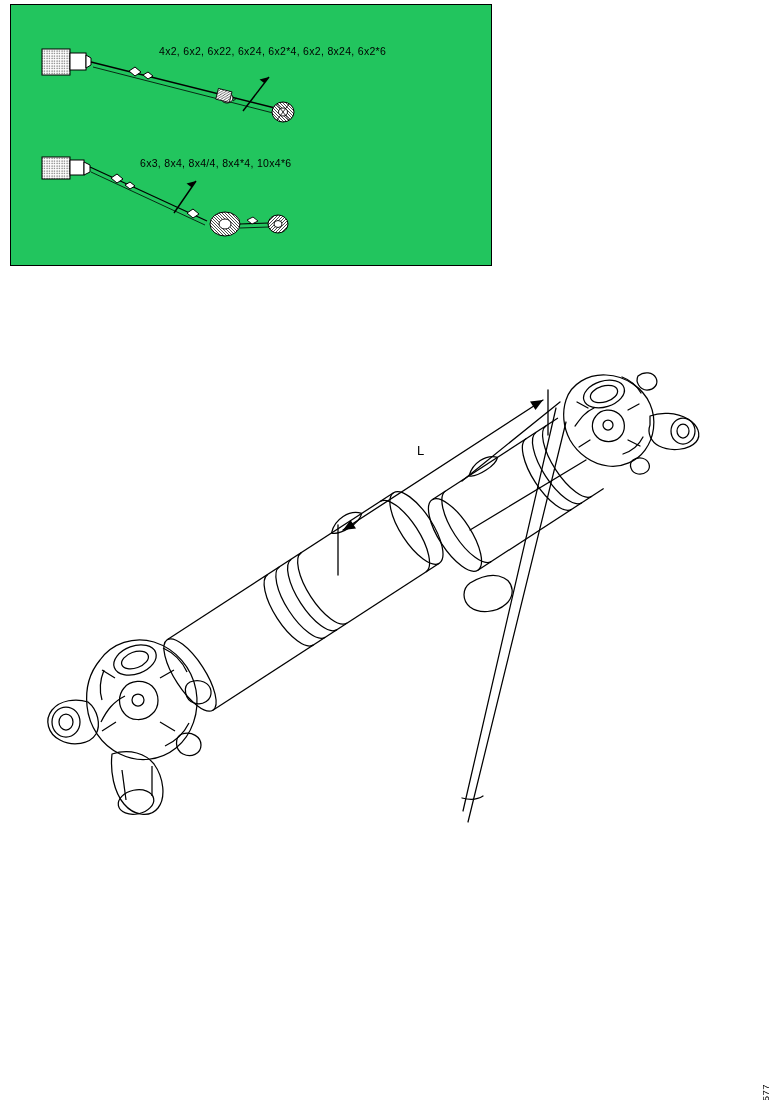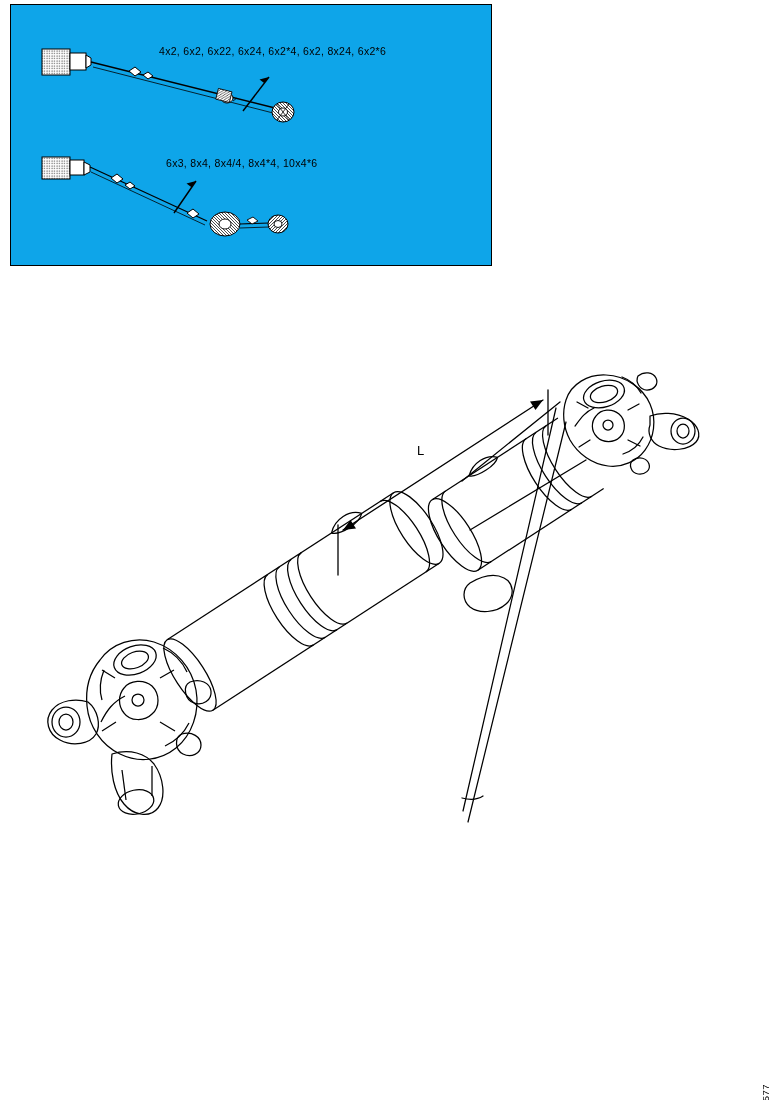--- a/index.html
+++ b/index.html
@@ -17,32 +17,32 @@
 
   
   .panel {
     position: absolute;
     left: 10px;
     top: 4px;
     width: 482px;
     height: 262px;
     border: 1.5px solid #000;
     box-sizing: border-box;
-    background: #0ea5e9;
+    background: #22c55e;
     text-decoration: underline;
   }
   .panel-caption {
     position: absolute;
     font-size: 10.5px;
     color: #000;
     white-space: nowrap;
     letter-spacing: 0.3px;
   }
   .cap-a { left: 148px; top: 40px; }
-  .cap-b { left: 155px; top: 152px; text-align: center; }
+  .cap-b { left: 129px; top: 152px; text-align: center; }
 
   .schem-svg {
     position: absolute;
     left: 0; top: 0;
     width: 482px;
     height: 262px;
   }
 
   
   .main-svg {

